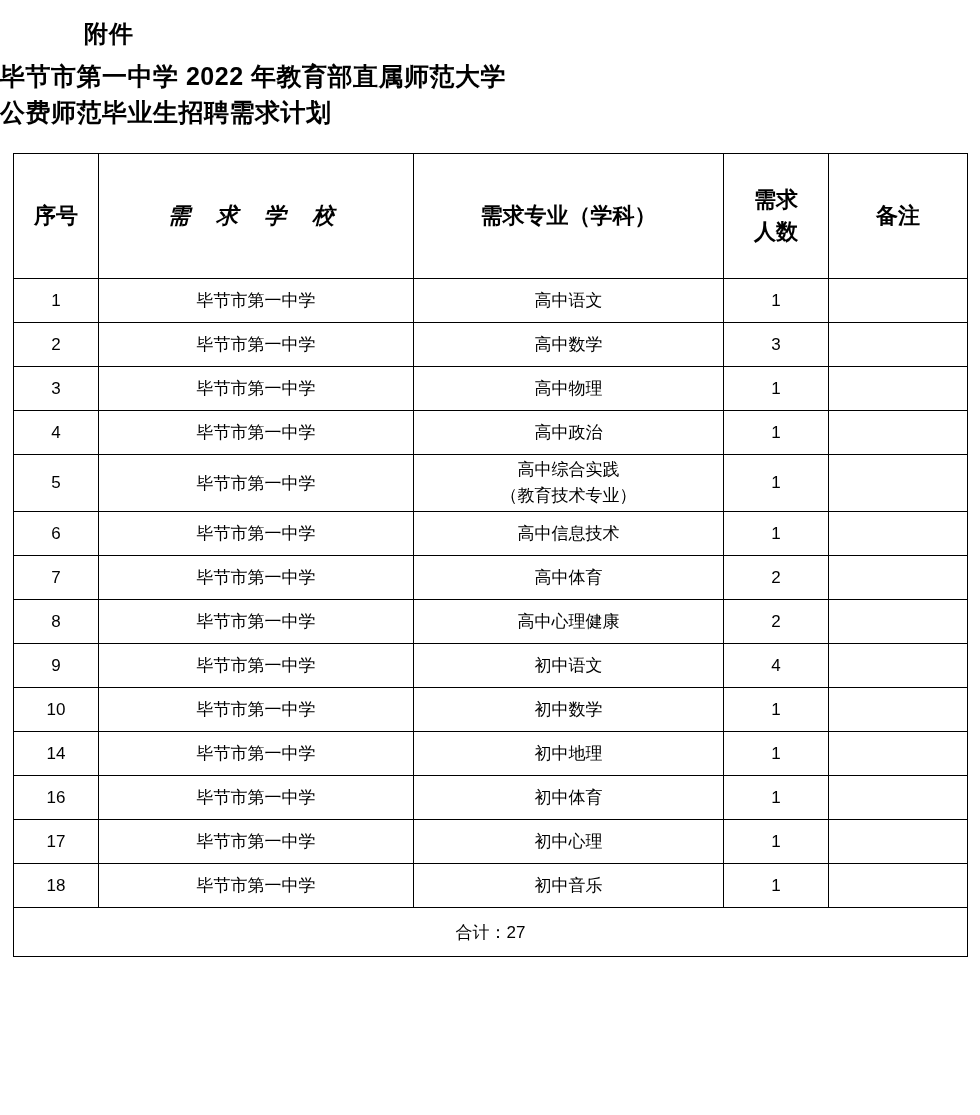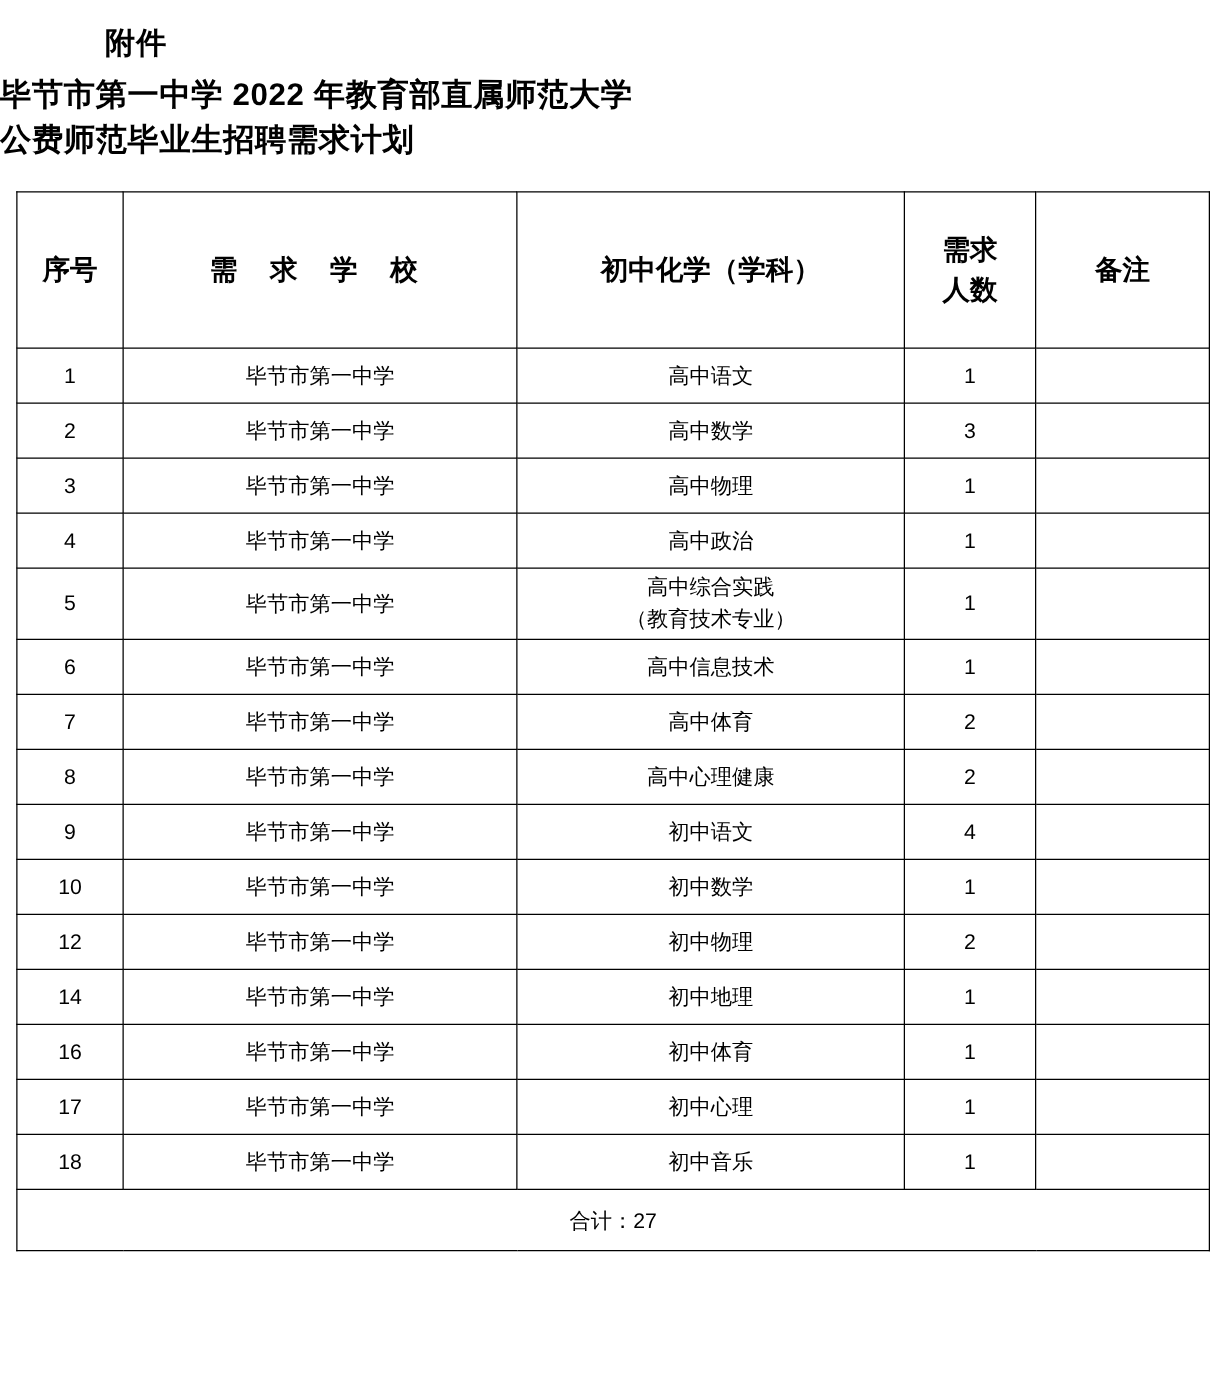--- a/index.html
+++ b/index.html
@@ -68,20 +68,21 @@
     line-height: 32px;
   }
   .col-idx { width: 85px; }
   .col-school { width: 315px; }
   .col-major { width: 310px; }
   .col-count { width: 105px; }
   .col-remark { width: 139px; }
   .th-school {
     letter-spacing: 10px;
     padding-left: 10px;
+    font-style: italic;
   }
   .th-count span { display: block; }
   tbody td {
     height: 43px;
   }
   tbody tr.tall td {
     height: 56px;
   }
   .two-line span { display: block; line-height: 26px; }
   .total-row td {
@@ -107,21 +108,21 @@
       <col class="col-idx">
       <col class="col-school">
       <col class="col-major">
       <col class="col-count">
       <col class="col-remark">
     </colgroup>
     <thead>
       <tr>
         <th>序号</th>
         <th class="th-school">需 求 学 校</th>
-        <th>初中化学（学科）</th>
+        <th>需求专业（学科）</th>
         <th class="th-count">
           <span>需求</span>
           <span>人数</span>
         </th>
         <th>备注</th>
       </tr>
     </thead>
     <tbody>
       <tr>
         <td>1</td>
@@ -190,27 +191,20 @@
         <td></td>
       </tr>
       <tr>
         <td>10</td>
         <td>毕节市第一中学</td>
         <td>初中数学</td>
         <td>1</td>
         <td></td>
       </tr>
       <tr>
-        <td>12</td>
-        <td>毕节市第一中学</td>
-        <td>初中物理</td>
-        <td>2</td>
-        <td></td>
-      </tr>
-      <tr>
         <td>14</td>
         <td>毕节市第一中学</td>
         <td>初中地理</td>
         <td>1</td>
         <td></td>
       </tr>
       <tr>
         <td>16</td>
         <td>毕节市第一中学</td>
         <td>初中体育</td>

